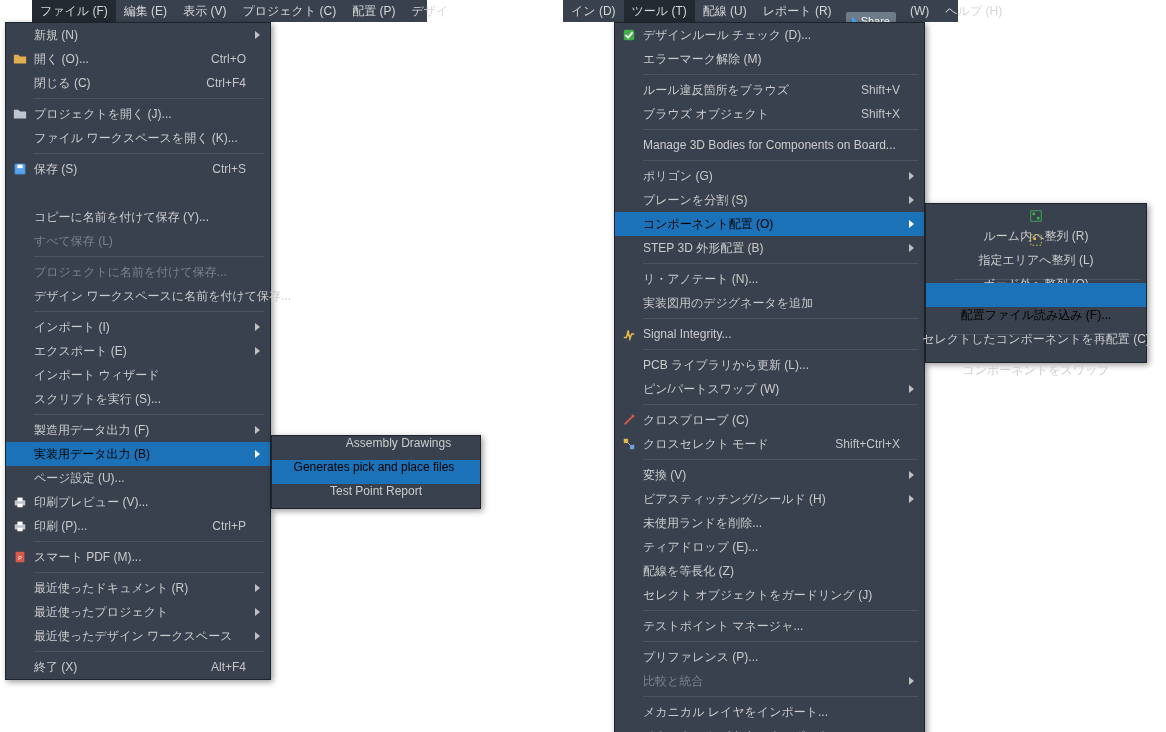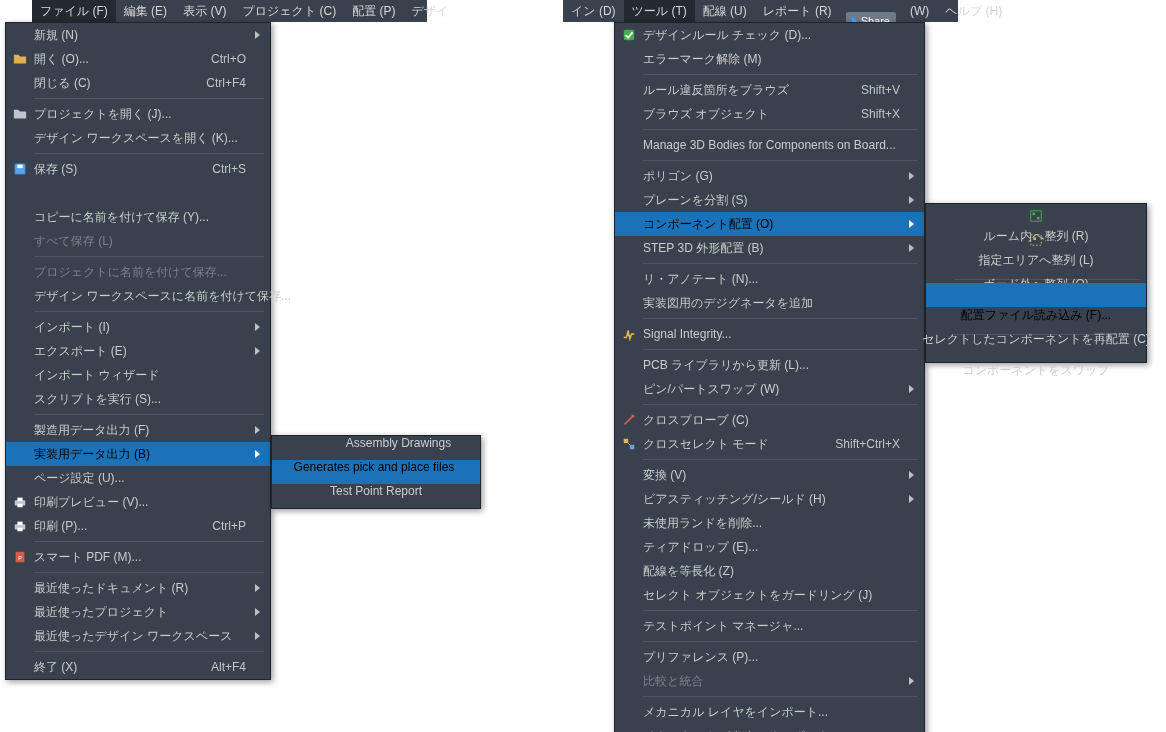--- a/index.html
+++ b/index.html
@@ -167,21 +167,21 @@
       <div class="icon-cell">
         <svg class="ico" viewBox="0 0 16 16">
           <path class="ico-folder-proj" d="M1 3h5l2 2h7v8H1z"></path>
         </svg>
       </div>
       <div class="label-cell">プロジェクトを開く (J)...</div>
       <div class="arrow-cell"></div>
     </div>
     <div class="menu-row">
       <div class="icon-cell"></div>
-      <div class="label-cell">デザイン ワークスペースを開く (K)...</div>
+      <div class="label-cell">ファイル ワークスペースを開く (K)...</div>
       <div class="arrow-cell"></div>
     </div>
     <div class="sep"></div>
     <div class="menu-row">
       <div class="icon-cell">
         <svg class="ico" viewBox="0 0 16 16">
           <rect class="ico-save" x="2" y="2" width="12" height="12" rx="1"></rect>
           <rect fill="#fff" x="5" y="3" width="6" height="4"></rect>
         </svg>
       </div>

